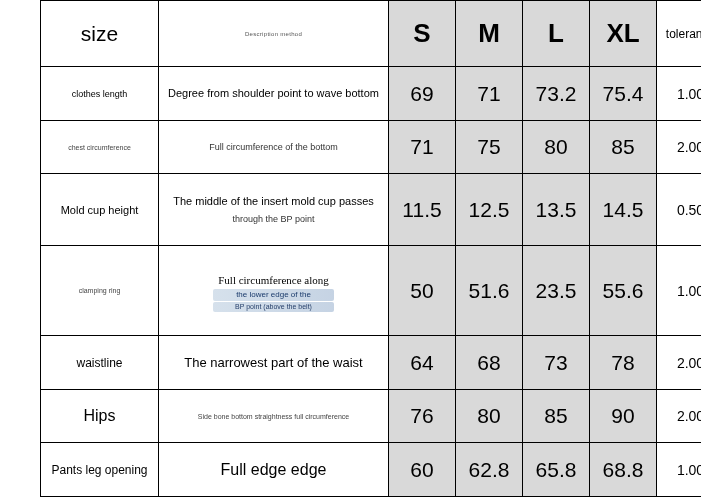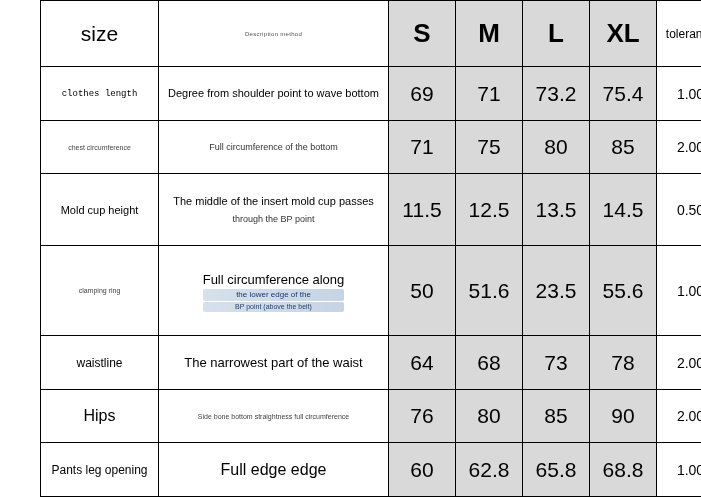--- a/index.html
+++ b/index.html
@@ -60,42 +60,43 @@
   .val {
     font-size: 21px;
   }
   .tol {
     font-size: 14px;
   }
 
   
   .nm-12 { font-size: 12px; }
   .nm-11 { font-size: 11px; }
-  .nm-9  { font-size: 9px; font-family: Liberation Mono, monospace;  }
+  .nm-9  { font-size: 9px;  }
   .nm-7  { font-size: 7px;  color:#444; }
   .nm-16 { font-size: 16px; }
 
   
   .ds-13 { font-size: 13px; }
   .ds-16 { font-size: 16px; }
   .ds-11 { font-size: 11px; line-height: 1.5; }
   .ds-9  { font-size: 9px; color:#333; }
   .ds-7  { font-size: 7px; color:#444; }
 
   .two-line { line-height: 1.35; }
   .sub-small { font-size: 9px; display:block; margin-top: 4px; color:#333; }
 
   
   .overlap-wrap {
     position: relative;
     display: inline-block;
     line-height: 1.2;
   }
   .overlap-main {
-    font-size: 13px;
+    font-size: 11px;
+    font-family: Liberation Serif, serif;
   }
   .overlap-ghost {
     position: relative;
     display: block;
     font-size: 8px;
     color: #1a3a6b;
     margin-top: 1px;
     background: linear-gradient(90deg, rgba(180,200,220,0.55), rgba(150,175,205,0.55));
     padding: 1px 22px;
     border-radius: 2px;

